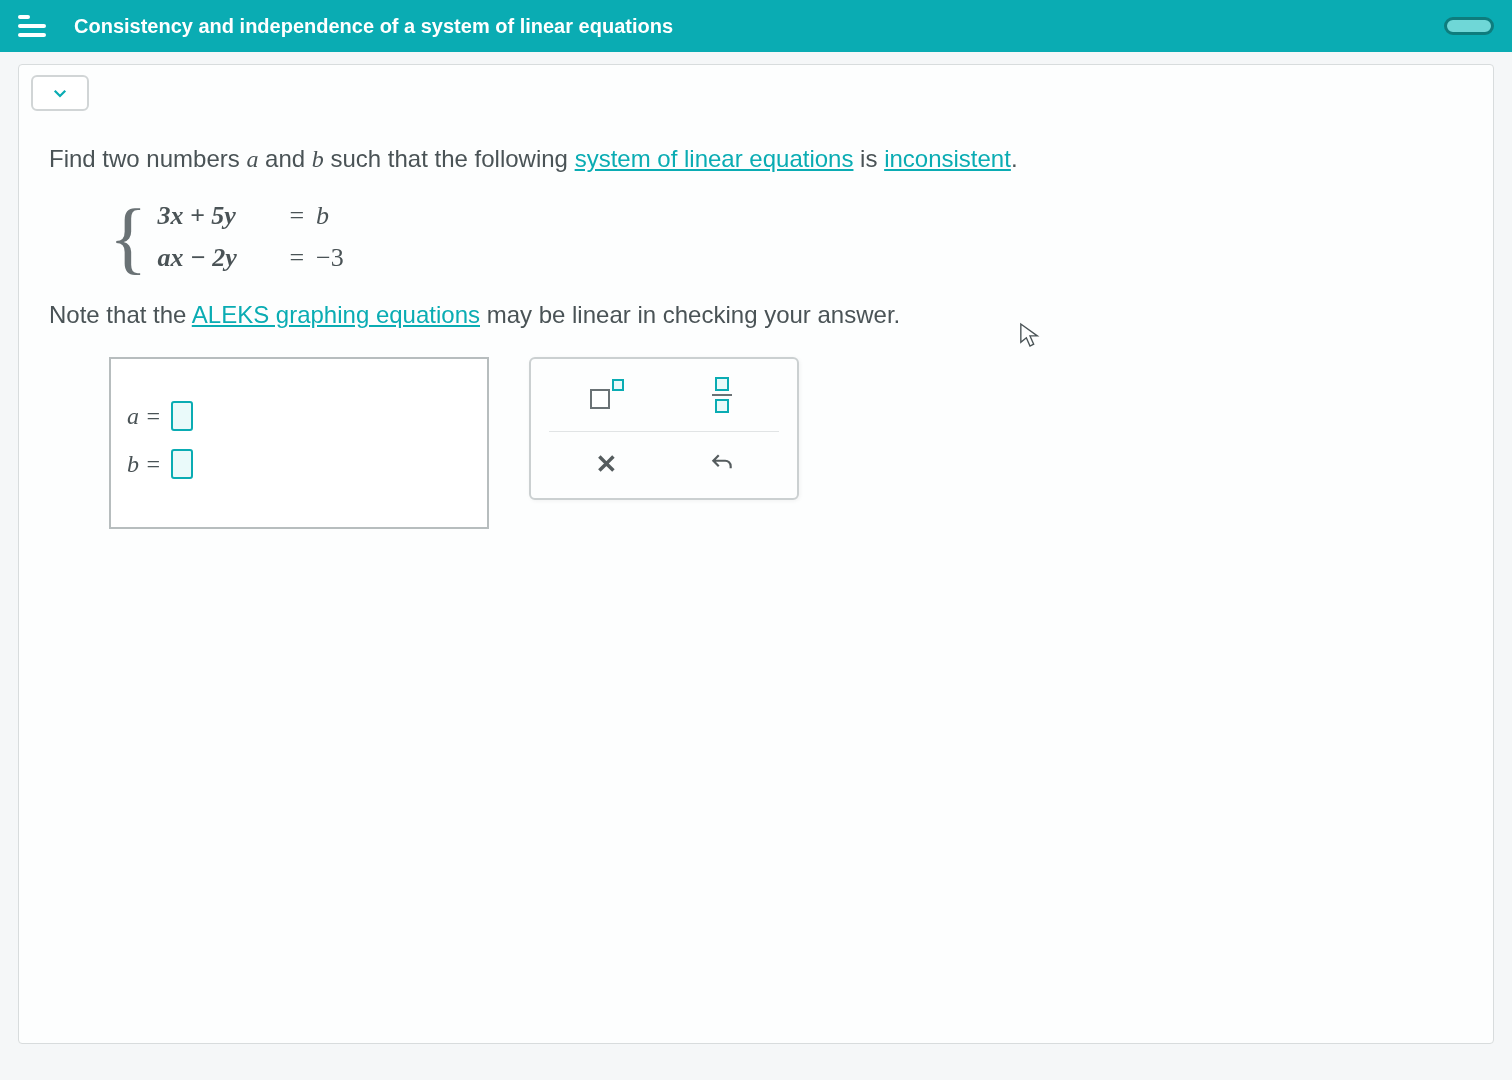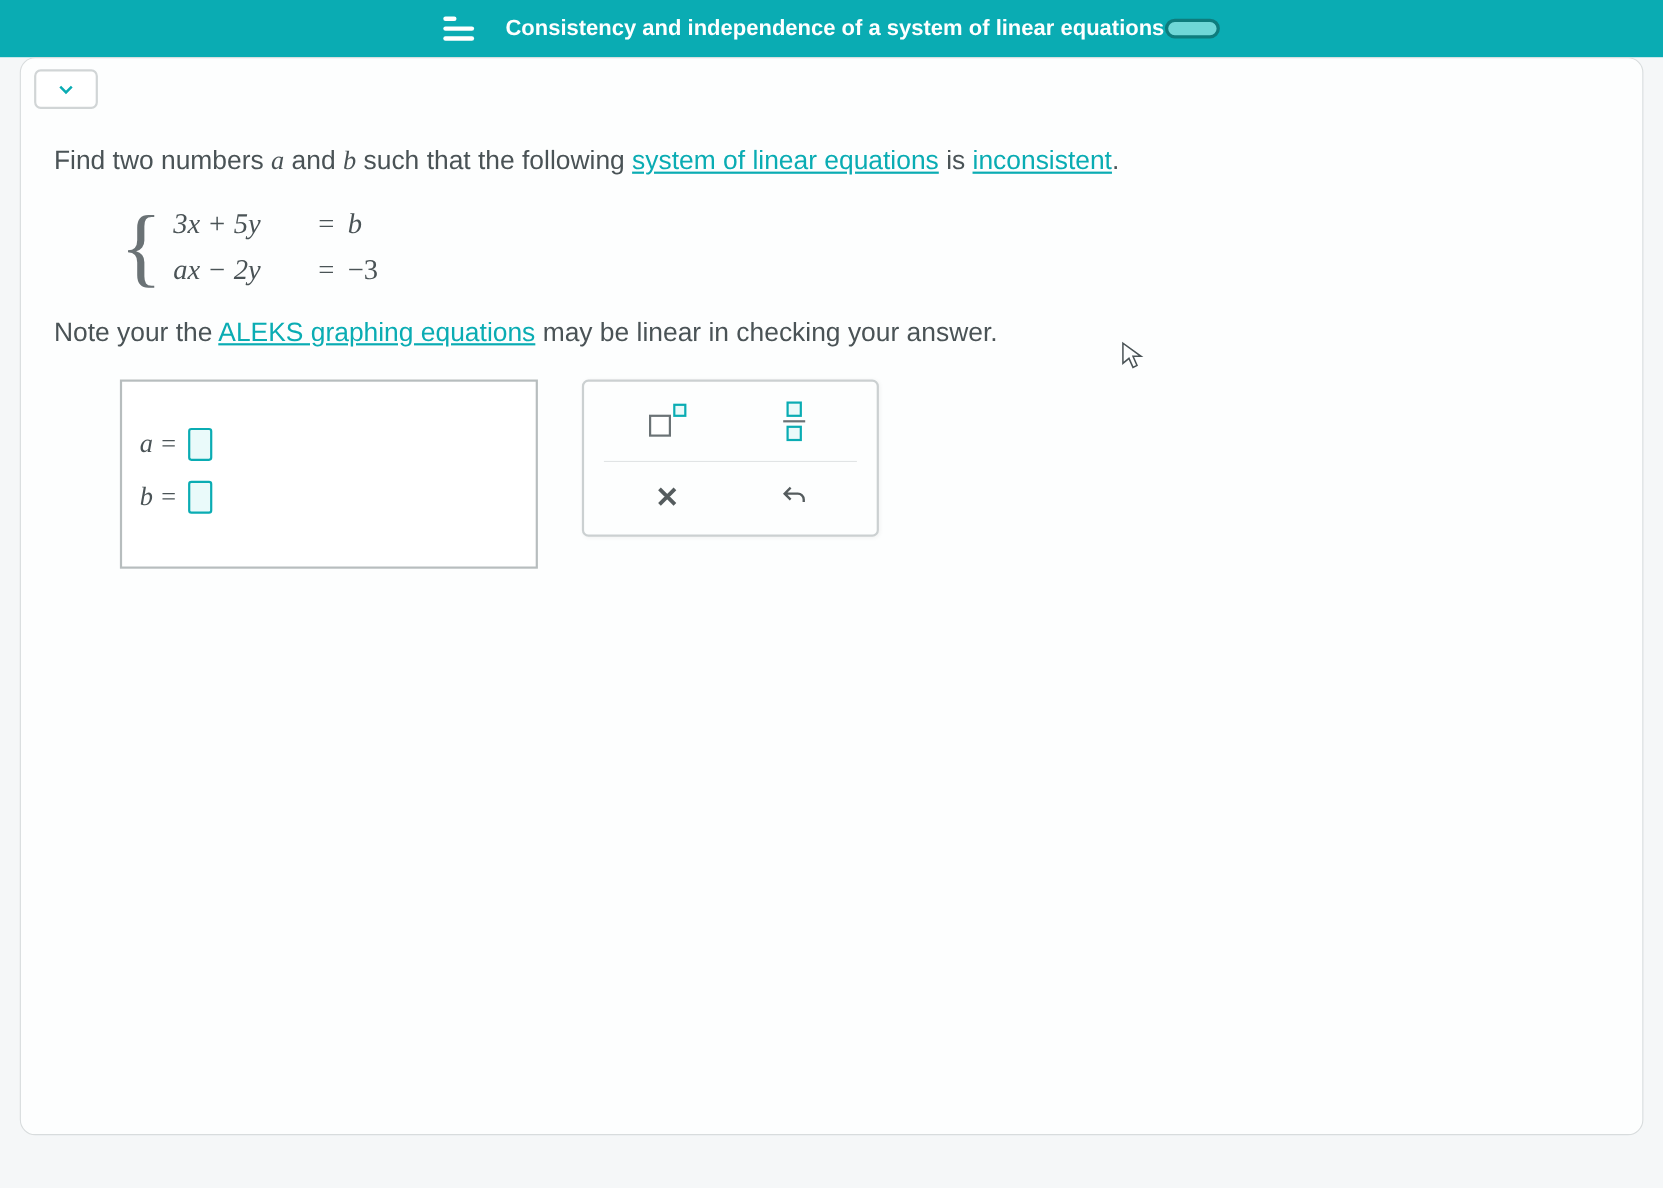--- a/index.html
+++ b/index.html
@@ -12,21 +12,21 @@
     }
     .topbar {
       background: #0aacb3;
       height: 52px;
       display: flex;
       align-items: center;
       padding: 0 18px;
       color: #fff;
       font-weight: bold;
       font-size: 20px;
-      justify-content: center;
+      justify-content: space-between;
     }
     .topbar-left { display: flex; align-items: center; gap: 28px; }
     .hamburger {
       display: flex;
       flex-direction: column;
       gap: 5px;
       cursor: pointer;
     }
     .hamburger span {
       display: block;
@@ -42,22 +42,22 @@
       border: 3px solid #0e7c7d;
       border-radius: 10px;
       background: #6fd7d7;
     }
     .content-wrap {
       padding: 0 18px;
     }
     .card {
       background: #fdfefe;
       border: 1px solid #d8dcdd;
-      border-radius: 14px;
-      margin-top: 0;
+      border-radius: 4px;
+      margin-top: 12px;
       min-height: 980px;
       position: relative;
     }
     .dropdown-toggle {
       width: 58px;
       height: 36px;
       border: 2px solid #d1d5d6;
       border-radius: 6px;
       display: flex;
       align-items: center;
@@ -92,21 +92,21 @@
     }
     .brace {
       font-size: 80px;
       line-height: 70px;
       margin-right: 10px;
       font-weight: 100;
       color: #6a7275;
     }
     .eq-stack { display: flex; flex-direction: column; gap: 12px; }
     .eq-row { display: flex; align-items: center; }
-    .eq-lhs { min-width: 120px; font-style: italic; }
+    .eq-lhs { min-width: 120px; font-style: italic; font-weight: bold; }
     .eq-eq { margin: 0 12px; }
     .eq-rhs { font-style: italic; min-width: 40px; }
     .note-line { margin-bottom: 28px; }
     .answer-zone {
       display: flex;
       gap: 40px;
       margin-left: 60px;
       margin-top: 10px;
       align-items: flex-start;
     }
@@ -249,21 +249,21 @@
           </div>
           <div class="eq-row">
             <span class="eq-lhs">ax − 2y</span>
             <span class="eq-eq">=</span>
             <span class="eq-rhs" style="font-style:normal">−3</span>
           </div>
         </div>
       </div>
 
       <div class="note-line">
-        <span>Note your the </span><span class="link">ALEKS graphing equations</span><span> may be linear in checking your answer.</span>
+        <span>Note that the </span><span class="link">ALEKS graphing equations</span><span> may be linear in checking your answer.</span>
       </div>
 
       <div class="answer-zone">
         <div class="answer-box">
           <div class="ans-row">
             <span>a =</span>
             <span class="ans-input"></span>
           </div>
           <div class="ans-row">
             <span>b =</span>

